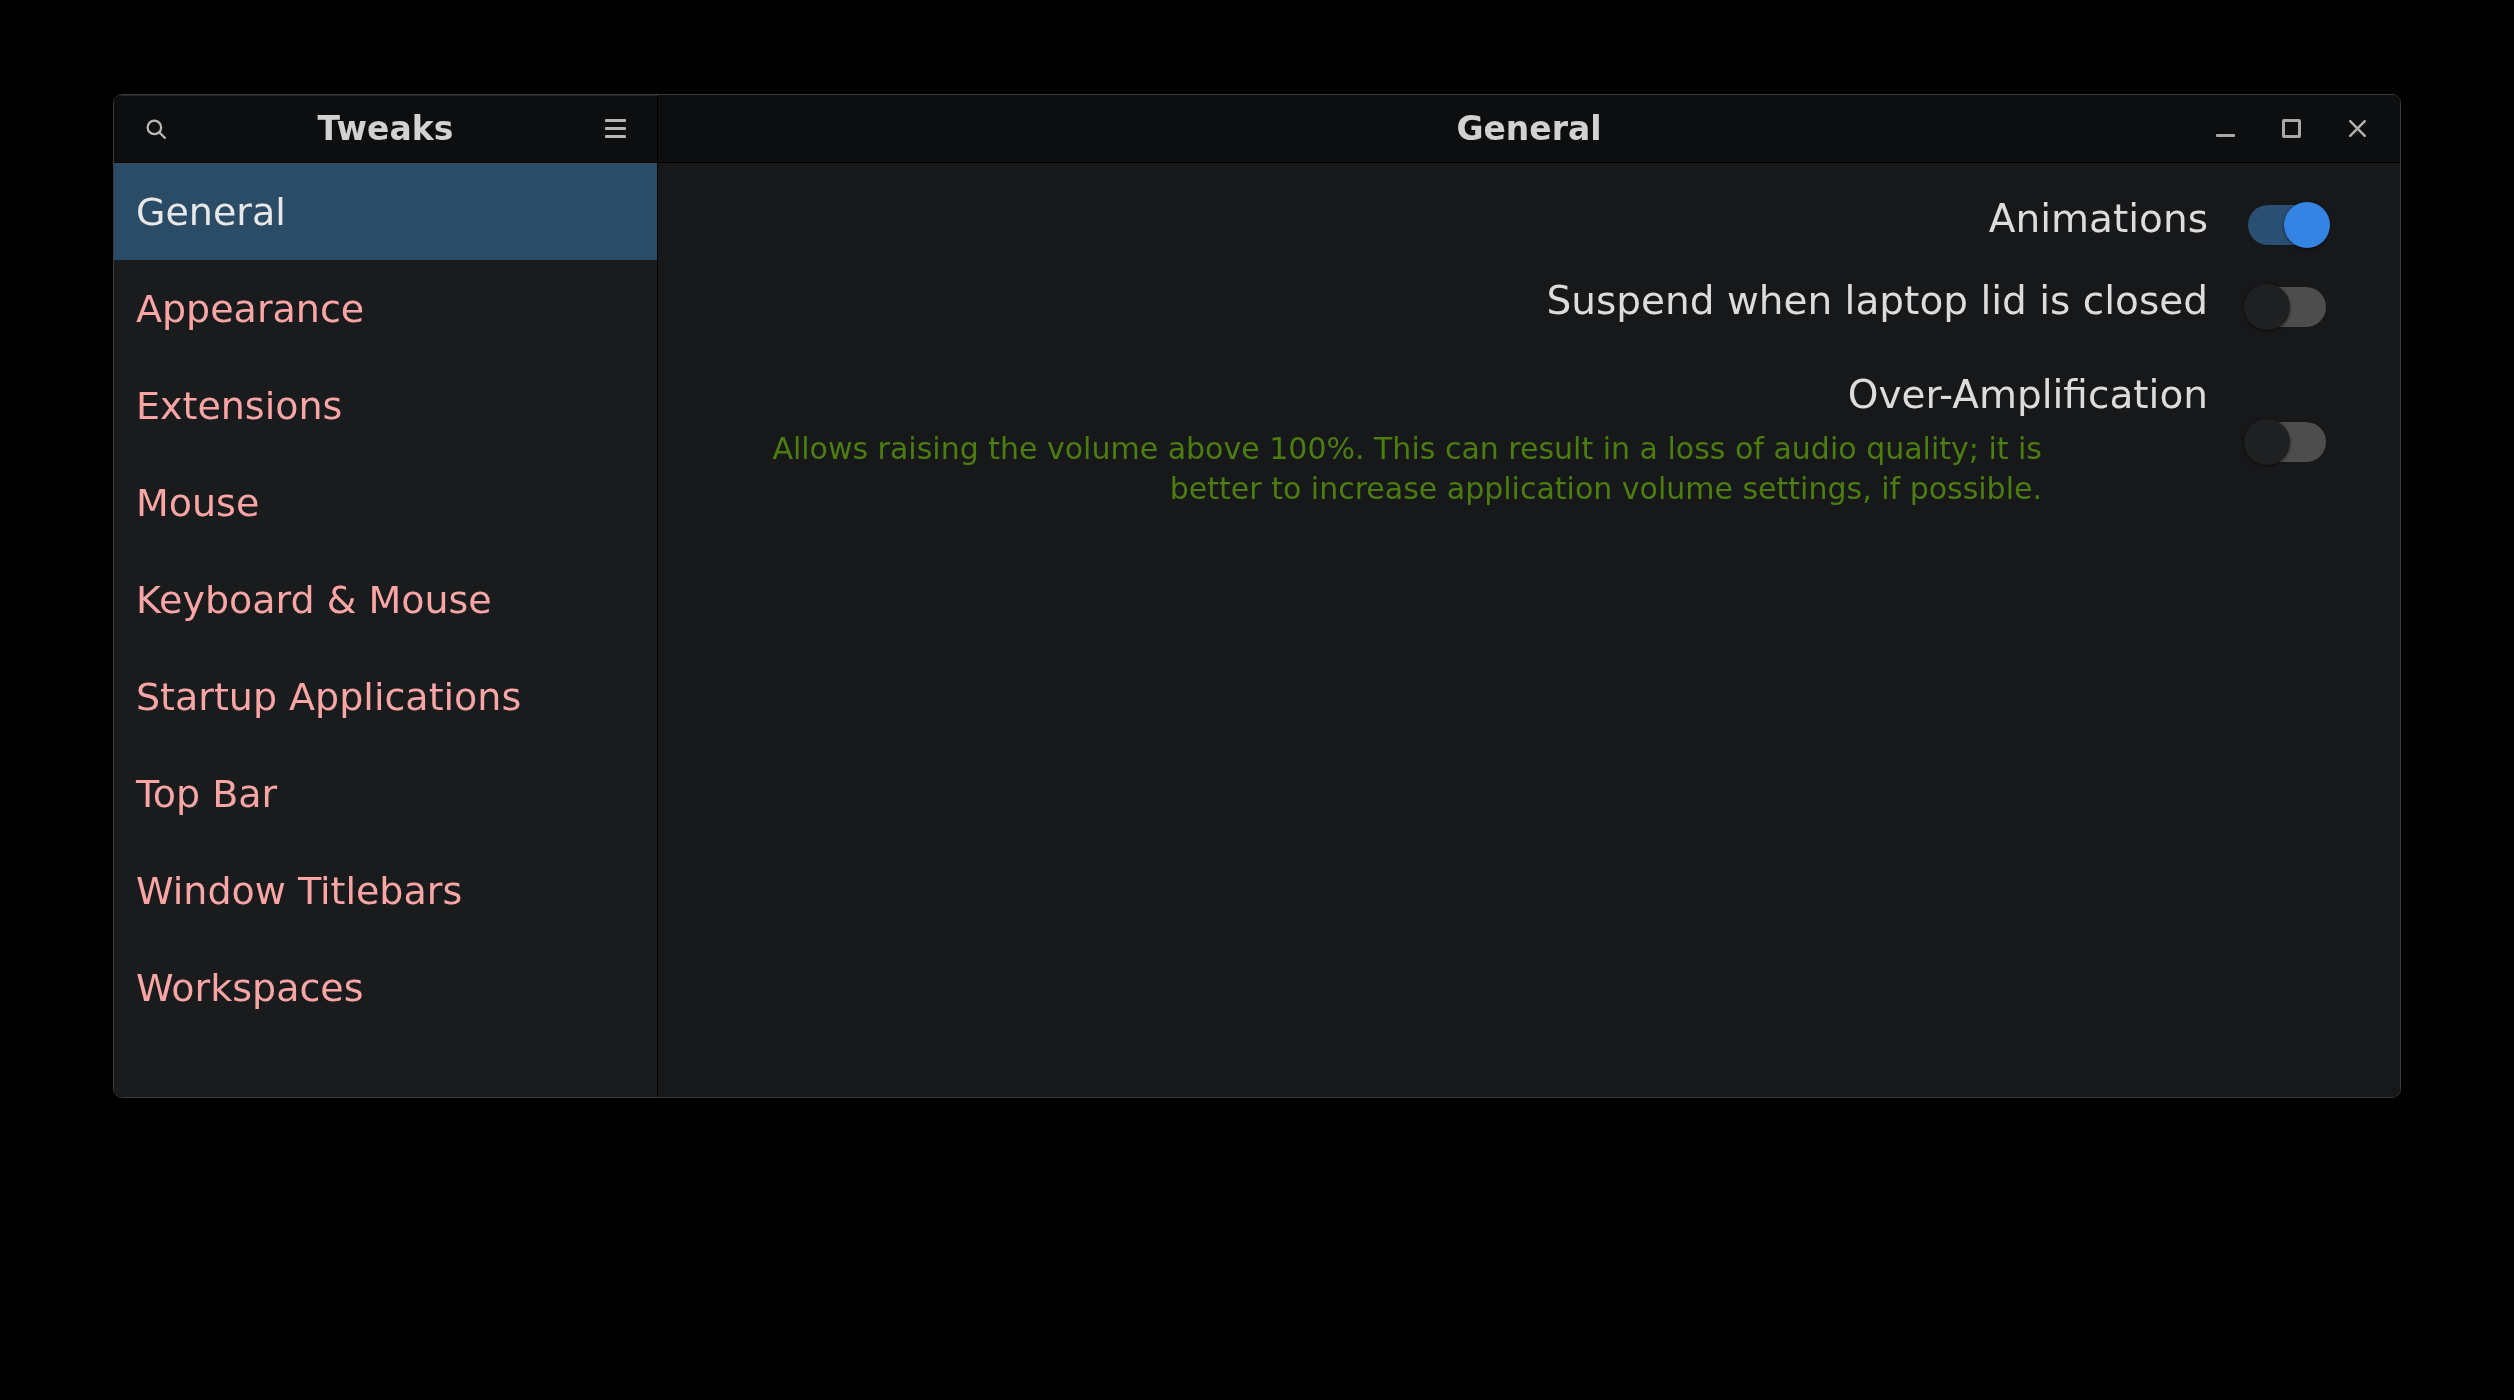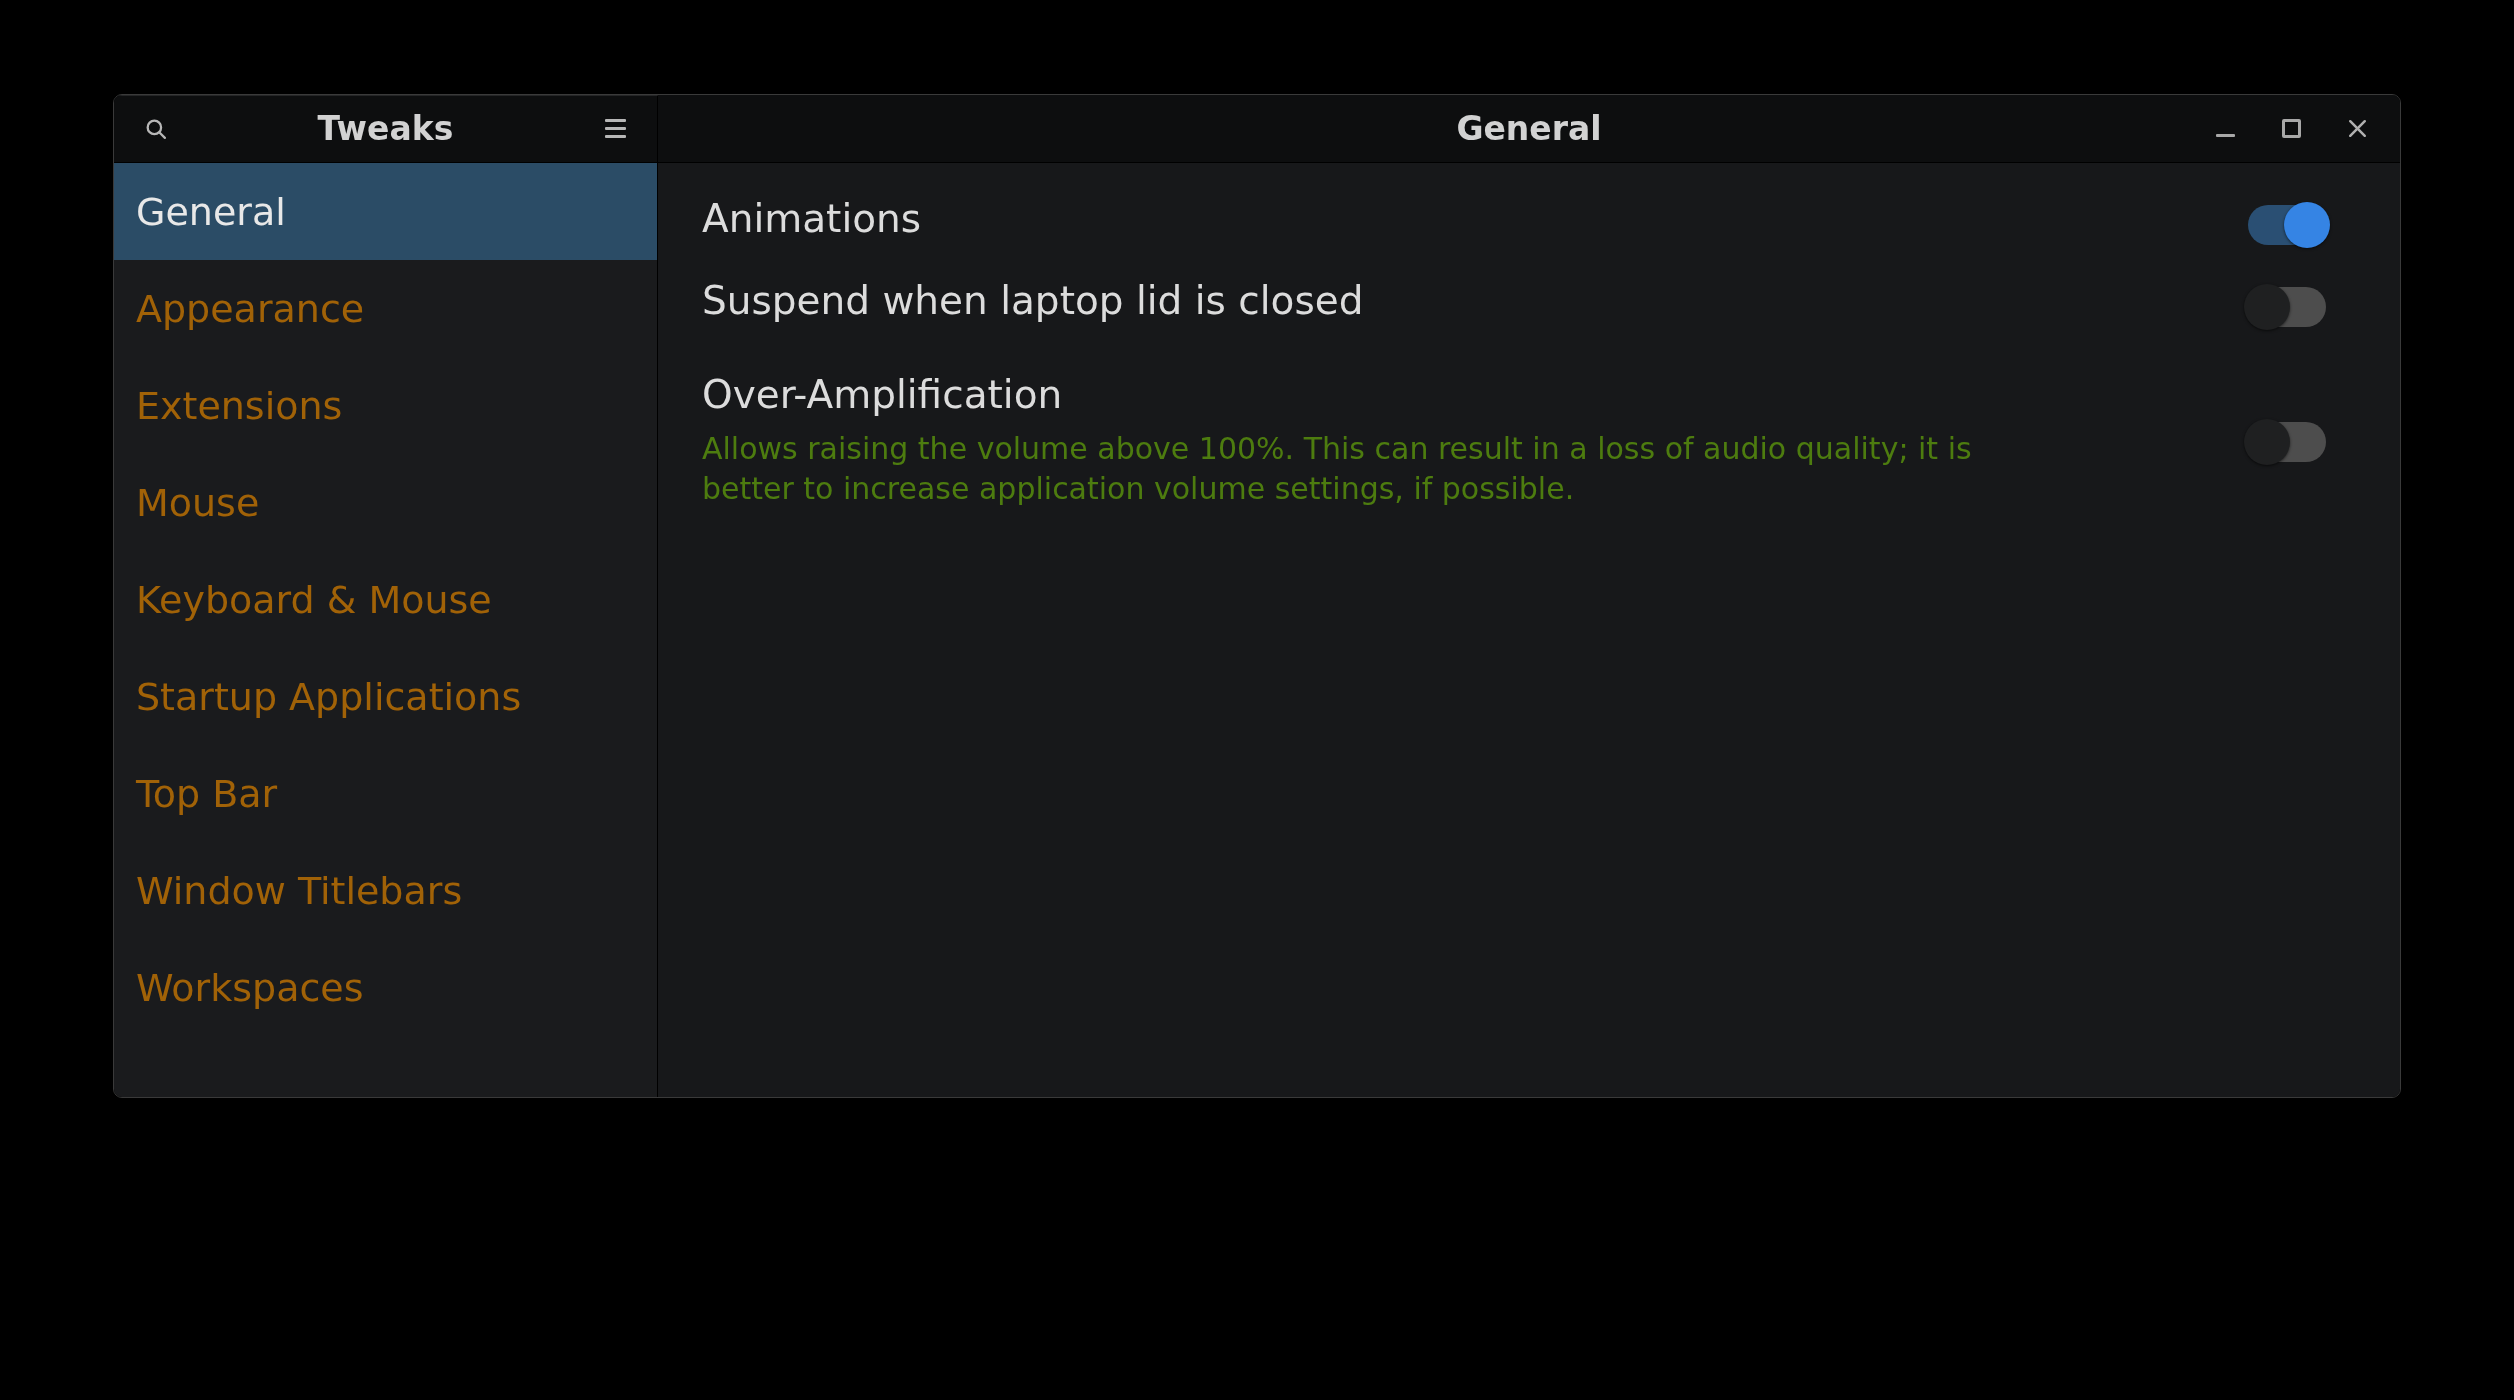--- a/index.html
+++ b/index.html
@@ -138,35 +138,36 @@
     background:#1a1b1d;
     border-right:1px solid #000000;
     overflow:hidden;
   }
   .side-item {
     height:97px;
     display:flex;
     align-items:center;
     padding-left:22px;
     font-size:38px;
-    color:#a16207;
+    color:#fca5a5;
     cursor:pointer;
     white-space:nowrap;
   }
   .side-item.selected {
     background:#2b4c66;
     color:#e8e8e8;
   }
 
   
   #content {
     flex:1 1 auto;
     background:#17181a;
     padding:36px 74px 0 44px;
     overflow:hidden;
+    text-align:right;
   }
 
   .setting-row {
     display:flex;
     align-items:flex-start;
     justify-content:space-between;
     gap:40px;
     min-height:72px;
   }
   .setting-row.tall { align-items:center; }

